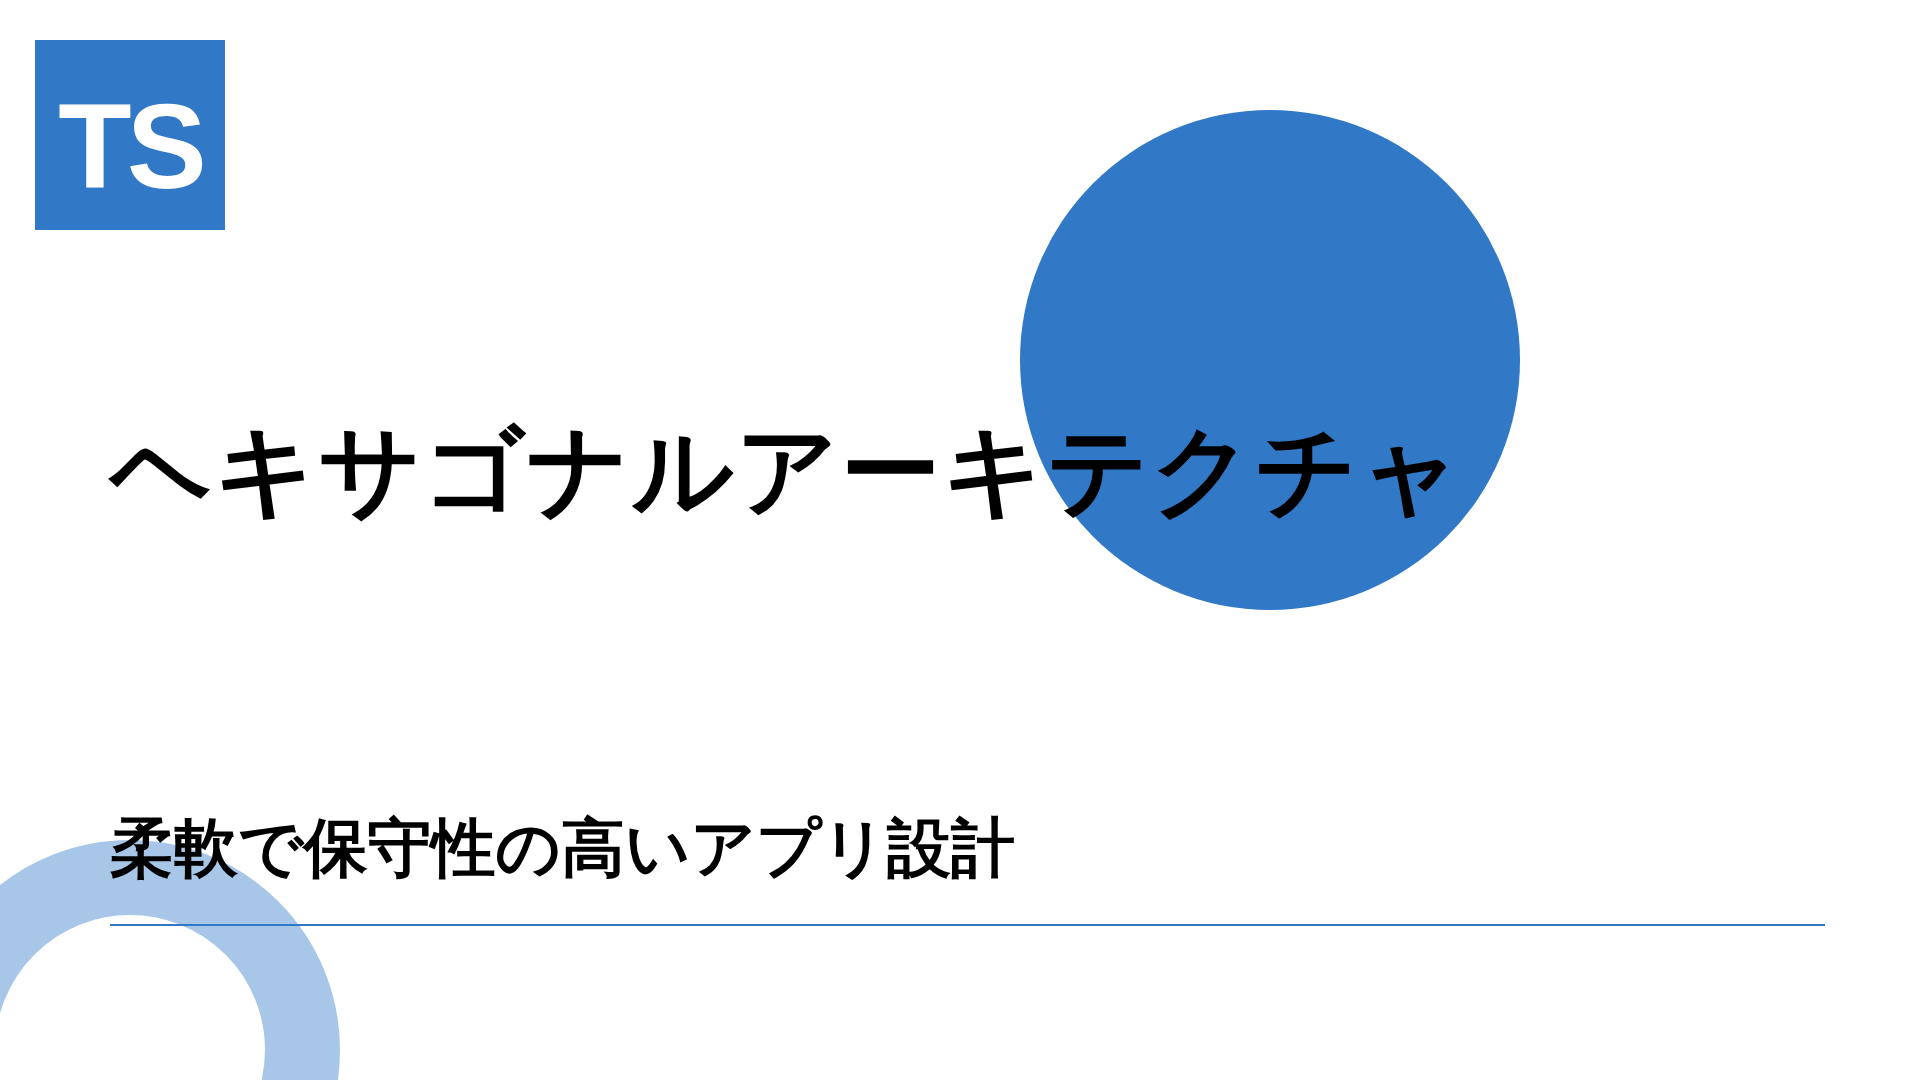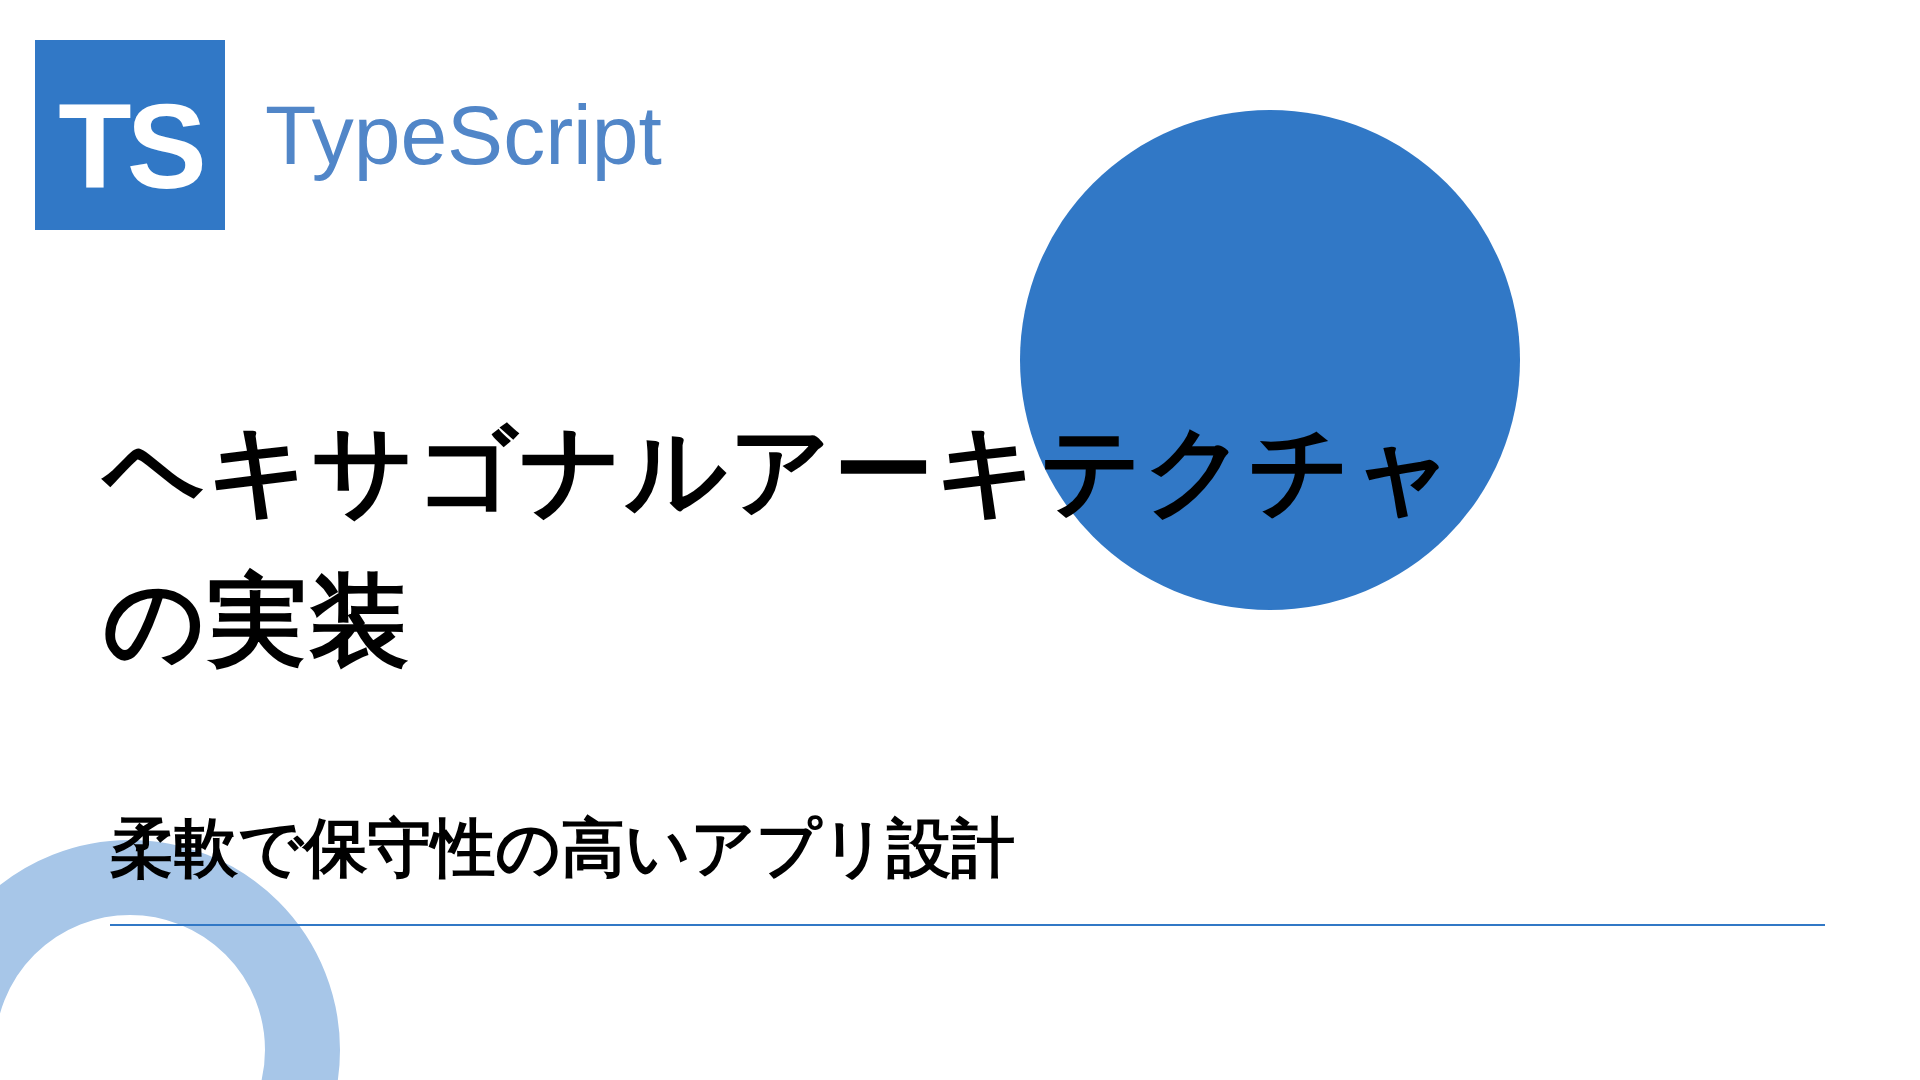--- a/index.html
+++ b/index.html
@@ -58,21 +58,21 @@
       right: 400px;
       width: 500px;
       height: 500px;
       background: #3178c6;
       border-radius: 50%;
     }
     
     .title-section {
       position: absolute;
       top: 395px;
-      left: 103px;
+      left: 110px;
       z-index: 10;
     }
     
     .main-title {
       font-size: 100px;
       font-weight: 700;
       color: #000000;
       line-height: 1.5;
       letter-spacing: 2px;
     }
@@ -112,26 +112,24 @@
 <body>
 
 <div class="big-circle"></div>
 
 <div class="donut-circle"></div>
 
 <div class="logo-section">
   <div class="ts-logo">
     <span class="ts-logo-text">TS</span>
   </div>
-  <div class="typescript-label">TypeScript</div>
 </div>
 
 <div class="title-section">
   <h1 class="main-title">
     <span>ヘキサゴナルアーキテクチャ</span><br>
-    <span>の実装</span>
   </h1>
 </div>
 
 <div class="subtitle-section">
   <p class="subtitle">柔軟で保守性の高いアプリ設計</p>
   <hr class="divider">
 </div>
 
 </body></html>

